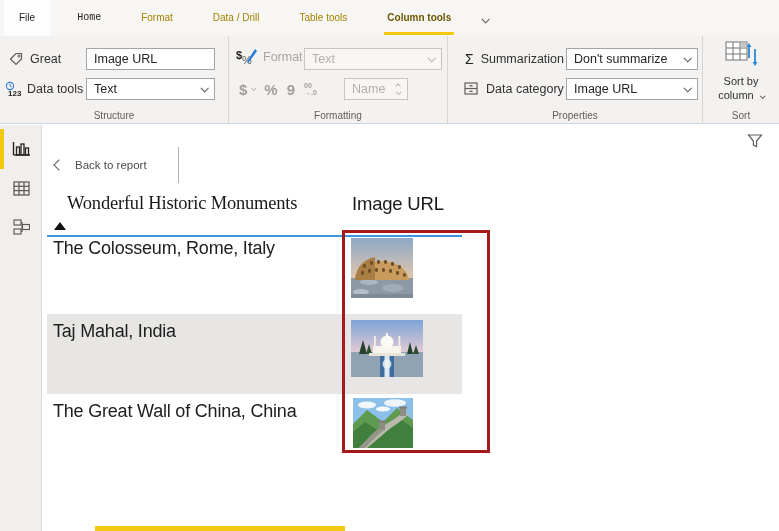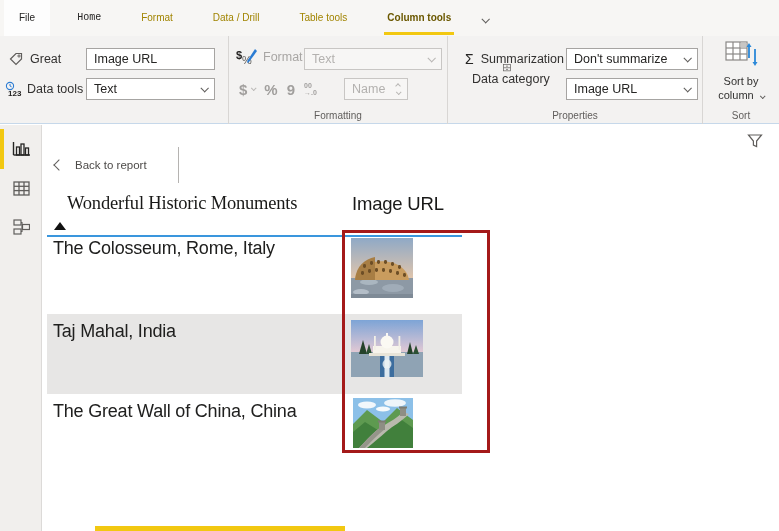--- a/index.html
+++ b/index.html
@@ -112,20 +112,21 @@
           <circle cx="5" cy="5" r="3.6" fill="none" stroke="#2b7cd3" stroke-width="1.1"></circle>
           <path d="M5,3 L5,5 L6.6,5.8" fill="none" stroke="#2b7cd3" stroke-width="1"></path>
           <text x="3" y="15" font-size="8" font-weight="bold" fill="#252423" font-family="Liberation Sans, sans-serif">123</text>
         </svg>
         <span class="rlabel" style="margin-left:4px;">Data tools</span>
       </div>
       <div class="field" style="left:86px; top:42px; width:129px;">
         <span>Text</span>
         <span class="cv"></span>
       </div>
+      <div class="grp-label">Structure</div>
     </div>
 
     <div class="rgroup bordered" style="left:228px; width:219px;">
       <div class="rrow" style="left:7px; top:10px;">
         <svg width="22" height="19" viewBox="0 0 22 19">
           <text x="0" y="11" font-size="11" font-weight="bold" fill="#252423" font-family="Liberation Sans, sans-serif">$</text>
           <text x="6" y="16" font-size="11" fill="#605e5c" font-family="Liberation Sans, sans-serif">%</text>
           <path d="M19,1 L21,3 L13,14 L11,15 L11.5,12.5 Z" fill="#2b7cd3"></path>
         </svg>
         <span class="rlabel dis" style="margin-left:5px;">Format</span>
@@ -156,21 +157,21 @@
 
     <div class="rgroup bordered" style="left:447px; width:255px;">
       <div class="rrow" style="left:17px; top:12px;">
         <span style="font-size:14px; color:#252423;">Σ</span>
         <span class="rlabel" style="margin-left:7px;">Summarization</span>
       </div>
       <div class="field" style="left:118px; top:12px; width:132px;">
         <span>Don't summarize</span>
         <span class="cv"></span>
       </div>
-      <div class="rrow" style="left:16px; top:28px;flex-direction:column;">
+      <div class="rrow" style="left:16px; top:42px;">
         <svg width="14" height="14" viewBox="0 0 14 14">
           <rect x="1" y="1" width="12" height="11" fill="none" stroke="#605e5c" stroke-width="1.2"></rect>
           <line x1="1" y1="6.5" x2="13" y2="6.5" stroke="#605e5c" stroke-width="1.2"></line>
           <rect x="5.5" y="3" width="3" height="1.4" fill="#605e5c"></rect>
           <rect x="5.5" y="8.6" width="3" height="1.4" fill="#605e5c"></rect>
         </svg>
         <span class="rlabel" style="margin-left:8px;">Data category</span>
       </div>
       <div class="field" style="left:118px; top:42px; width:132px;">
         <span>Image URL</span>

